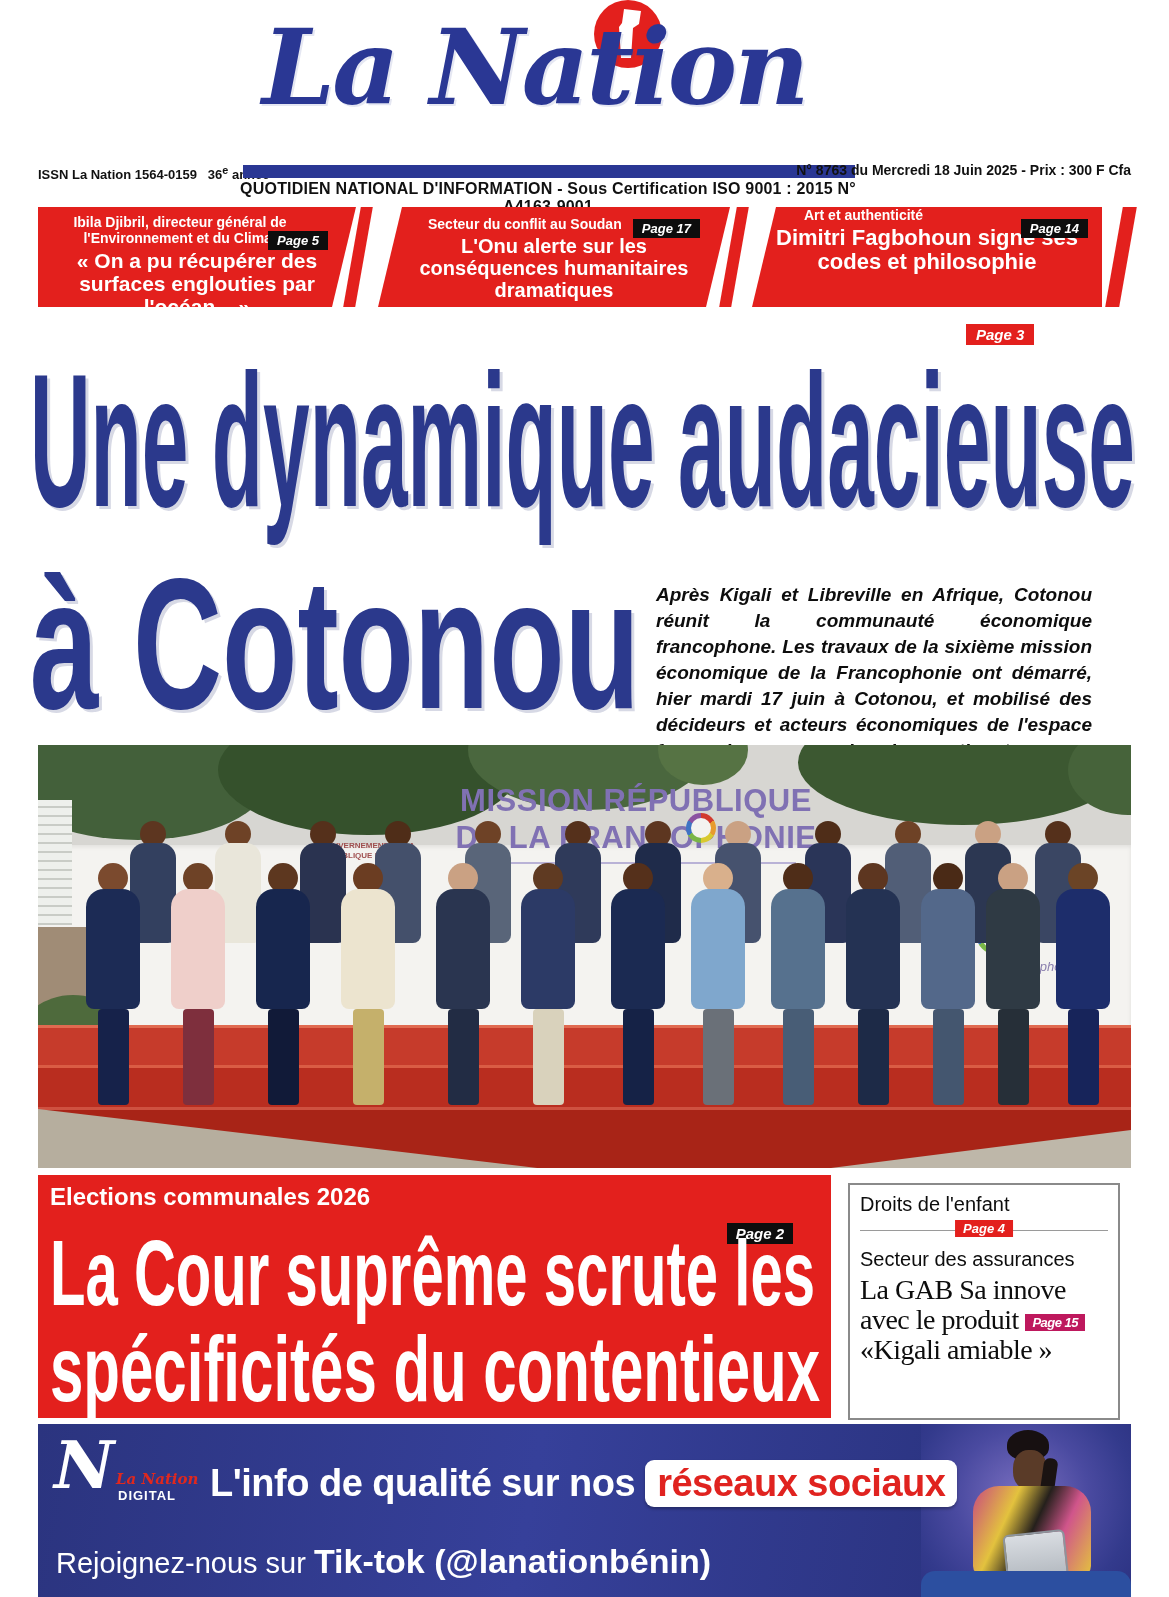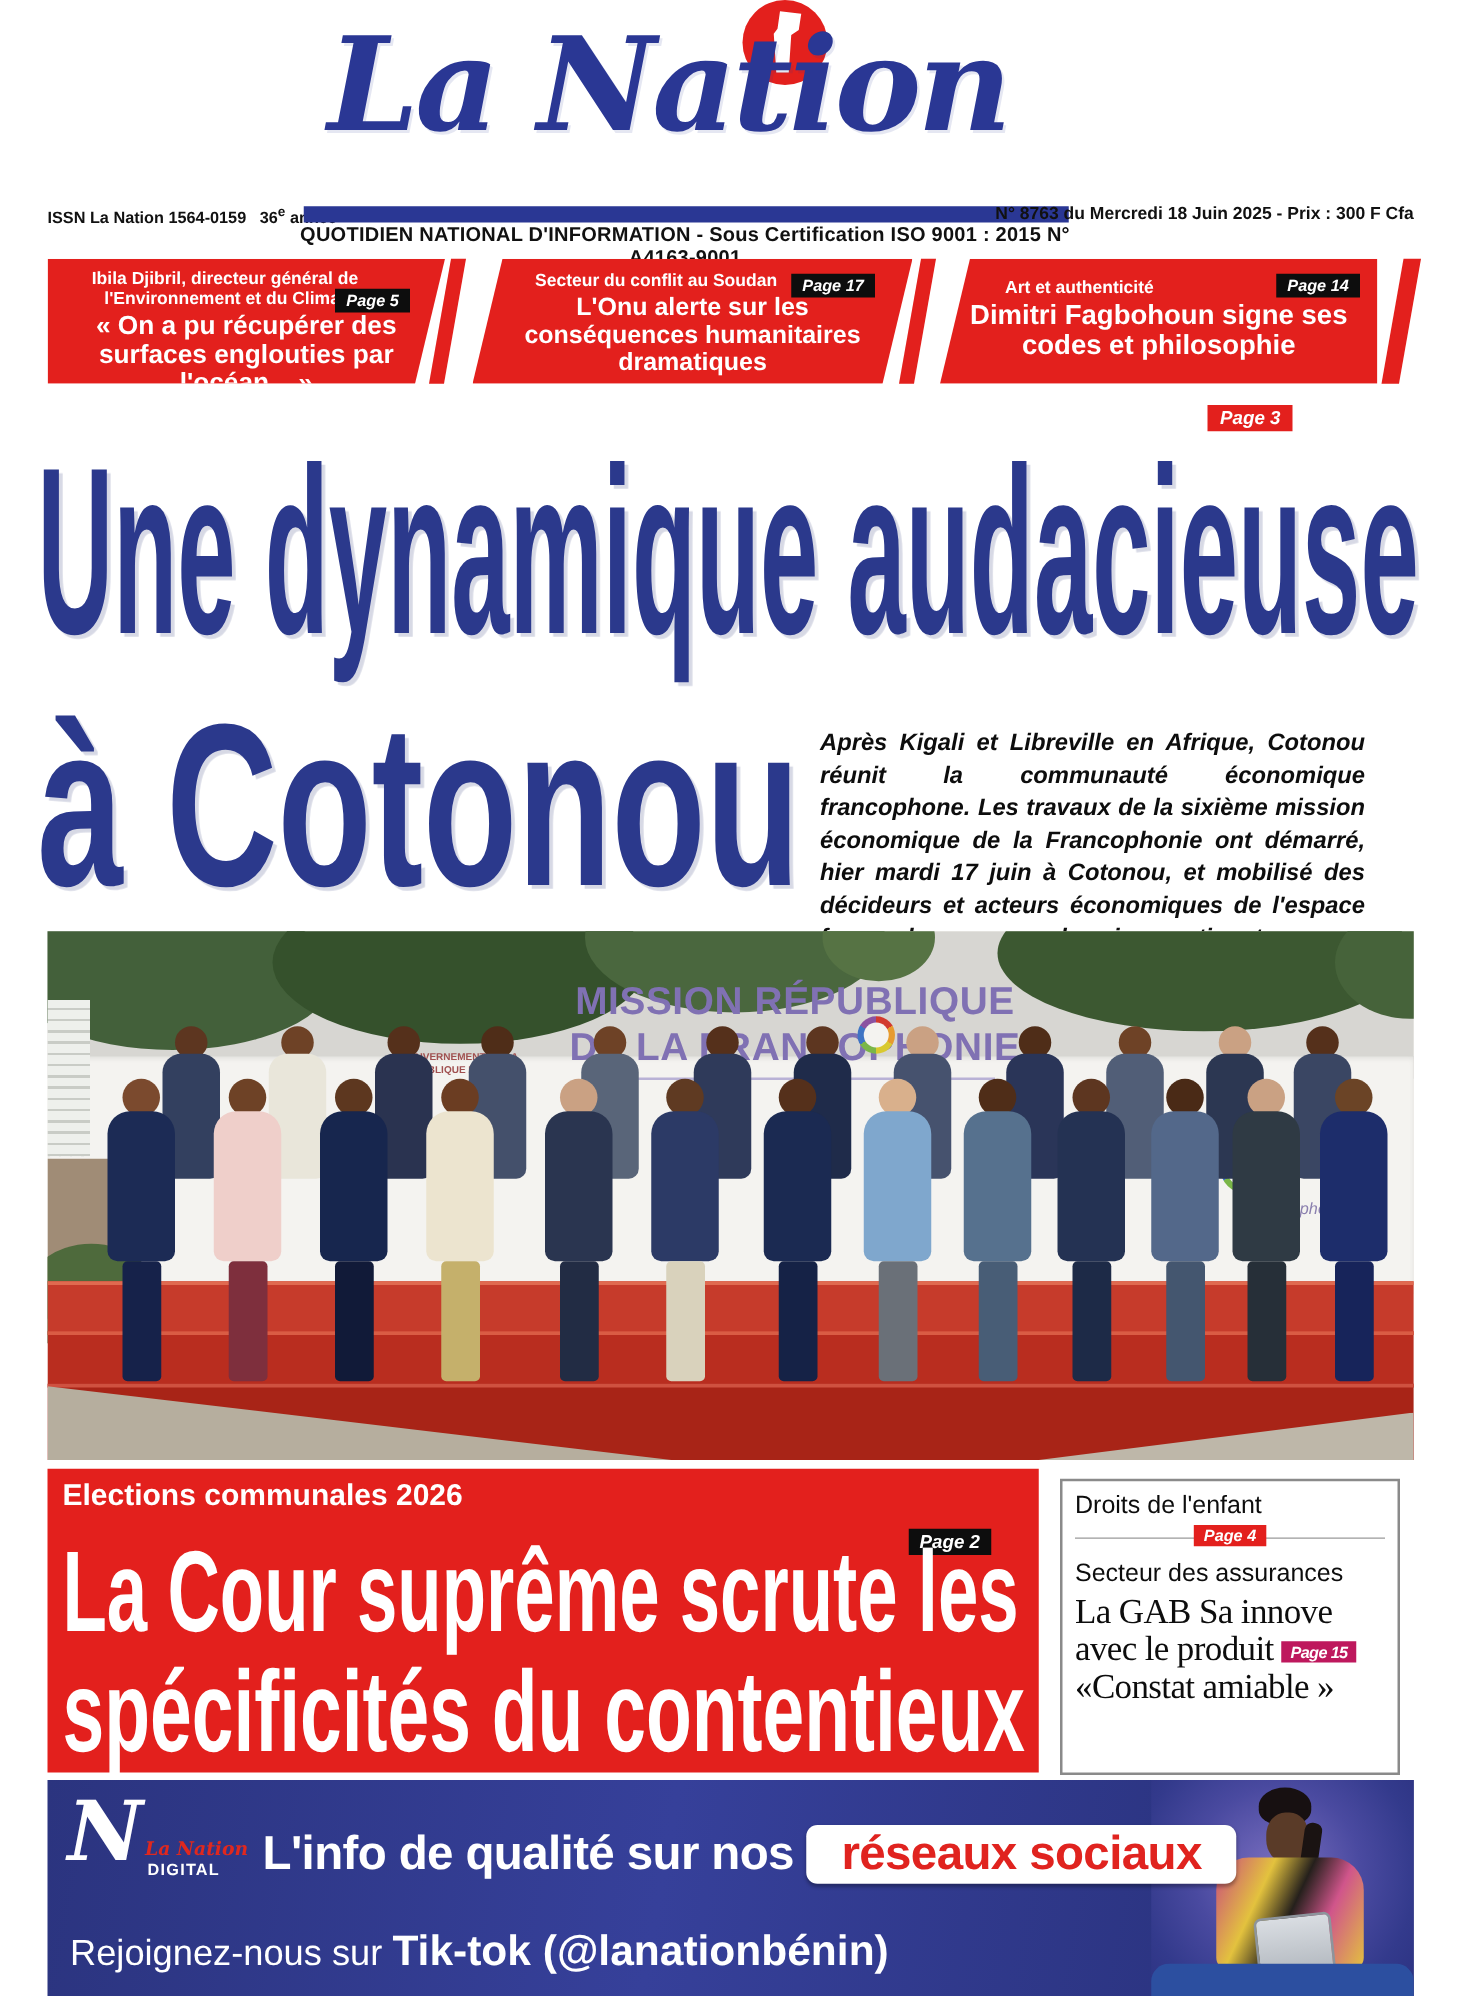--- a/index.html
+++ b/index.html
@@ -80,21 +80,21 @@
   
   .footer{position:absolute;left:38px;top:1424px;width:1093px;height:173px;overflow:hidden;
     background:linear-gradient(100deg,#2b347f 0%,#36409a 45%,#272f77 100%);}
   .fn-logo{position:absolute;left:16px;top:8px;color:#fff;
     font-family:"DejaVu Serif",serif;font-style:italic;font-weight:bold;font-size:66px;line-height:1;}
   .fn-script{position:absolute;left:78px;top:46px;color:#e0281e;font-family:"DejaVu Serif",serif;
     font-style:italic;font-weight:bold;font-size:15px;}
   .fn-digital{position:absolute;left:80px;top:64px;color:#fff;font-weight:bold;font-size:13px;letter-spacing:1px;}
   .f-line1{position:absolute;left:148px;top:36px;display:flex;align-items:center;gap:10px;}
   .f-line1 .t1{color:#fff;font-weight:bold;font-size:38px;letter-spacing:-.5px;margin-left:24px;}
-  .f-high{background:#fff;border-radius:9px;padding:2px 28px;color:#e0231f;font-weight:bold;
+  .f-high{background:#fff;border-radius:9px;padding:2px 12px;color:#e0231f;font-weight:bold;
     font-size:38px;letter-spacing:-.5px;box-shadow:0 2px 3px rgba(0,0,0,.3);}
   .f-line2{position:absolute;left:18px;top:118px;color:#fff;font-size:29px;font-weight:300;}
   .f-line2 b{font-size:34px;font-weight:bold;}
   .woman{position:absolute;right:0;top:0;width:210px;height:173px;
     background:radial-gradient(circle at 48% 42%,#7a6fc0 0%,#4a4aa0 45%,#333a8c 75%,#2b3180 100%);}
 </style>
 </head>
 <body>
 
 <div class="page">
@@ -117,21 +117,21 @@
     <div class="head" style="font-size:21px;">« On a pu récupérer des surfaces englouties par l'océan... »</div>
     <div class="pagebadge-dark" style="right:28px;top:24px;">Page 5</div>
   </div>
   <div class="sliver" style="left:352px;"></div>
   <div class="ribbon" style="left:378px;width:352px;clip-path:polygon(24px 0,100% 0,calc(100% - 24px) 100%,0 100%);padding:9px 14px;box-sizing:border-box;">
     <div class="kick" style="padding-left:36px;">Secteur du conflit au Soudan</div>
     <div class="head">L'Onu alerte sur les conséquences humanitaires dramatiques</div>
     <div class="pagebadge-dark" style="right:30px;top:12px;">Page 17</div>
   </div>
   <div class="sliver" style="left:728px;"></div>
-  <div class="ribbon" style="left:752px;width:350px;clip-path:polygon(24px 0,100% 0,100% 100%,0 100%);padding:14px 14px;box-sizing:border-box;">
+  <div class="ribbon" style="left:752px;width:350px;clip-path:polygon(24px 0,100% 0,100% 100%,0 100%);padding:0 14px;box-sizing:border-box;">
     <div class="kick" style="padding-left:38px;">Art et authenticité</div>
     <div class="head" style="font-size:22px;">Dimitri Fagbohoun signe ses codes et philosophie</div>
     <div class="pagebadge-dark" style="right:14px;top:12px;">Page 14</div>
   </div>
   <div class="sliver" style="left:1114px;width:14px;"></div>
 
   <div class="lead-page badge-red">Page 3</div>
 
   <svg class="hl-svg" style="top:346px;" width="1112" height="205" viewBox="0 0 1112 205">
     <text x="2" y="160" font-family="Liberation Sans, sans-serif" font-weight="bold" font-size="190" fill="#2b398c" textLength="1105" lengthAdjust="spacingAndGlyphs">Une dynamique audacieuse</text>
@@ -308,21 +308,21 @@
     <div class="side-div">
       <div class="line"></div>
       <span class="badge-red">Page 4</span>
     </div>
     <div class="side-kick">Secteur des assurances</div>
     <div class="side-head" style="margin-top:4px;">La GAB Sa innove</div>
     <div class="side-head">
       <span>avec le produit</span>
       <span class="badge-inline">Page 15</span>
     </div>
-    <div class="side-head">«Constat amiable »</div>
+    <div class="side-head">«Kigali amiable »</div>
   </div>
 
   <div class="footer">
     <div class="woman">
       <div style="position:absolute;left:86px;top:6px;width:42px;height:30px;border-radius:50% 50% 40% 40%;background:#171011;"></div>
       <div style="position:absolute;left:92px;top:26px;width:34px;height:40px;border-radius:45%;background:#5a3b28;"></div>
       <div style="position:absolute;left:118px;top:34px;width:14px;height:80px;background:#1a1312;border-radius:6px;transform:rotate(8deg);"></div>
       <div style="position:absolute;left:52px;top:62px;width:118px;height:90px;border-radius:26px 26px 10px 10px;
                   background:linear-gradient(115deg,#c9497f 0%,#e3c23e 30%,#25201c 50%,#d0558b 70%,#e3c23e 100%);"></div>
       <div style="position:absolute;left:84px;top:108px;width:58px;height:50px;border-radius:6px;transform:rotate(-6deg);

